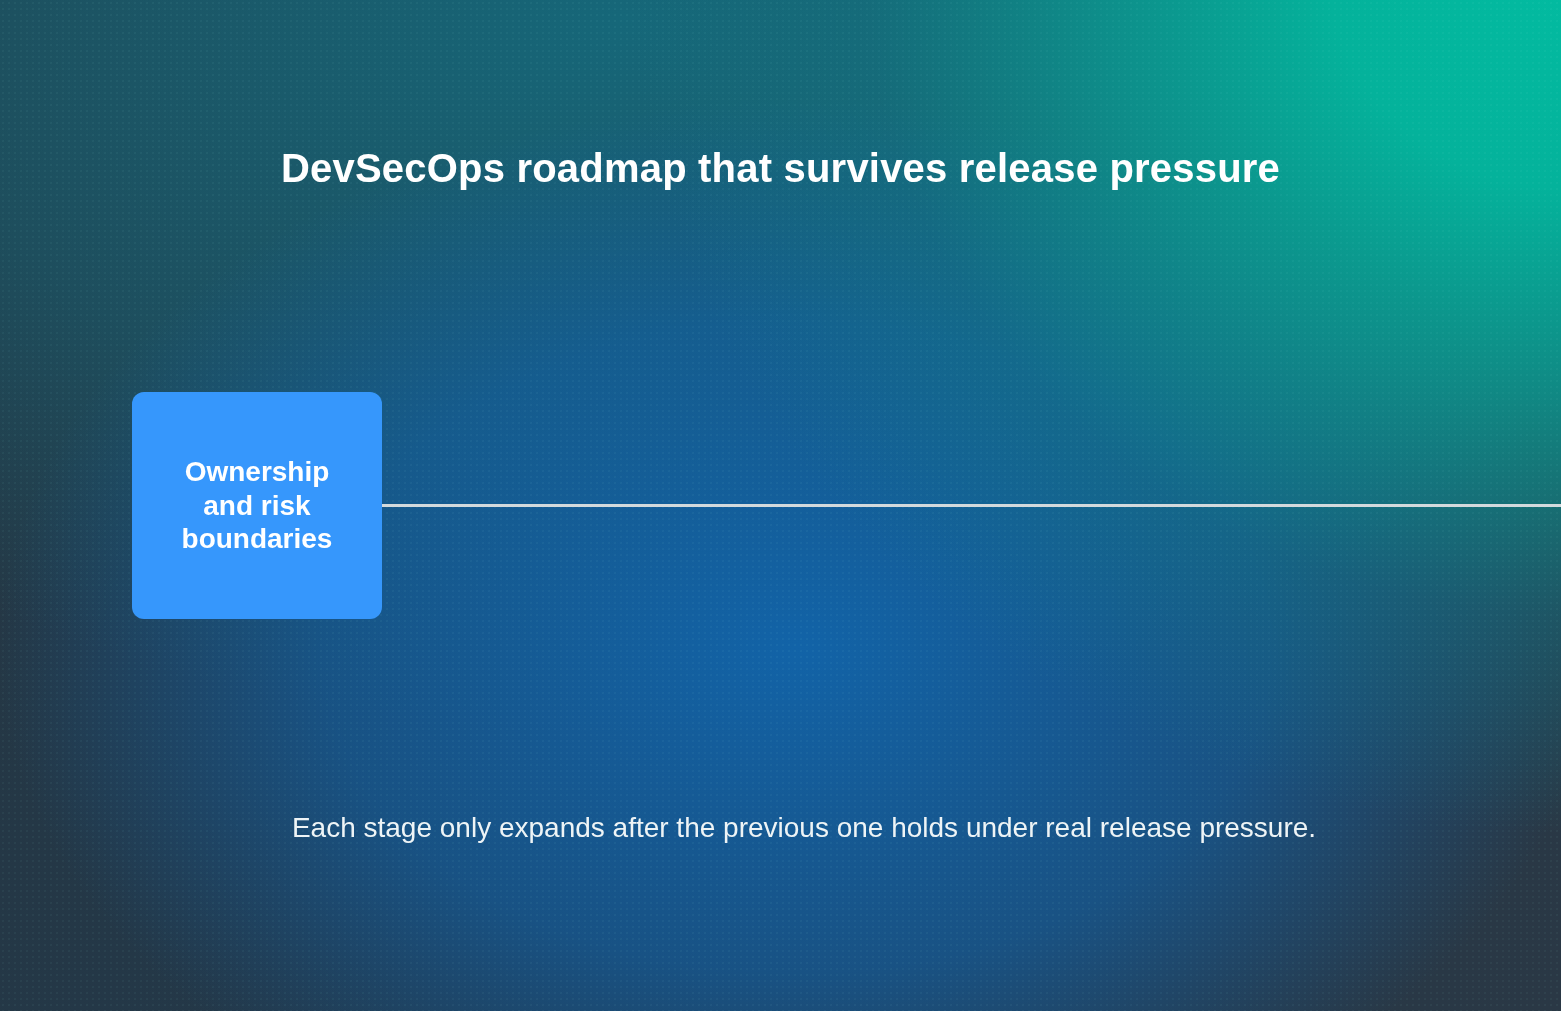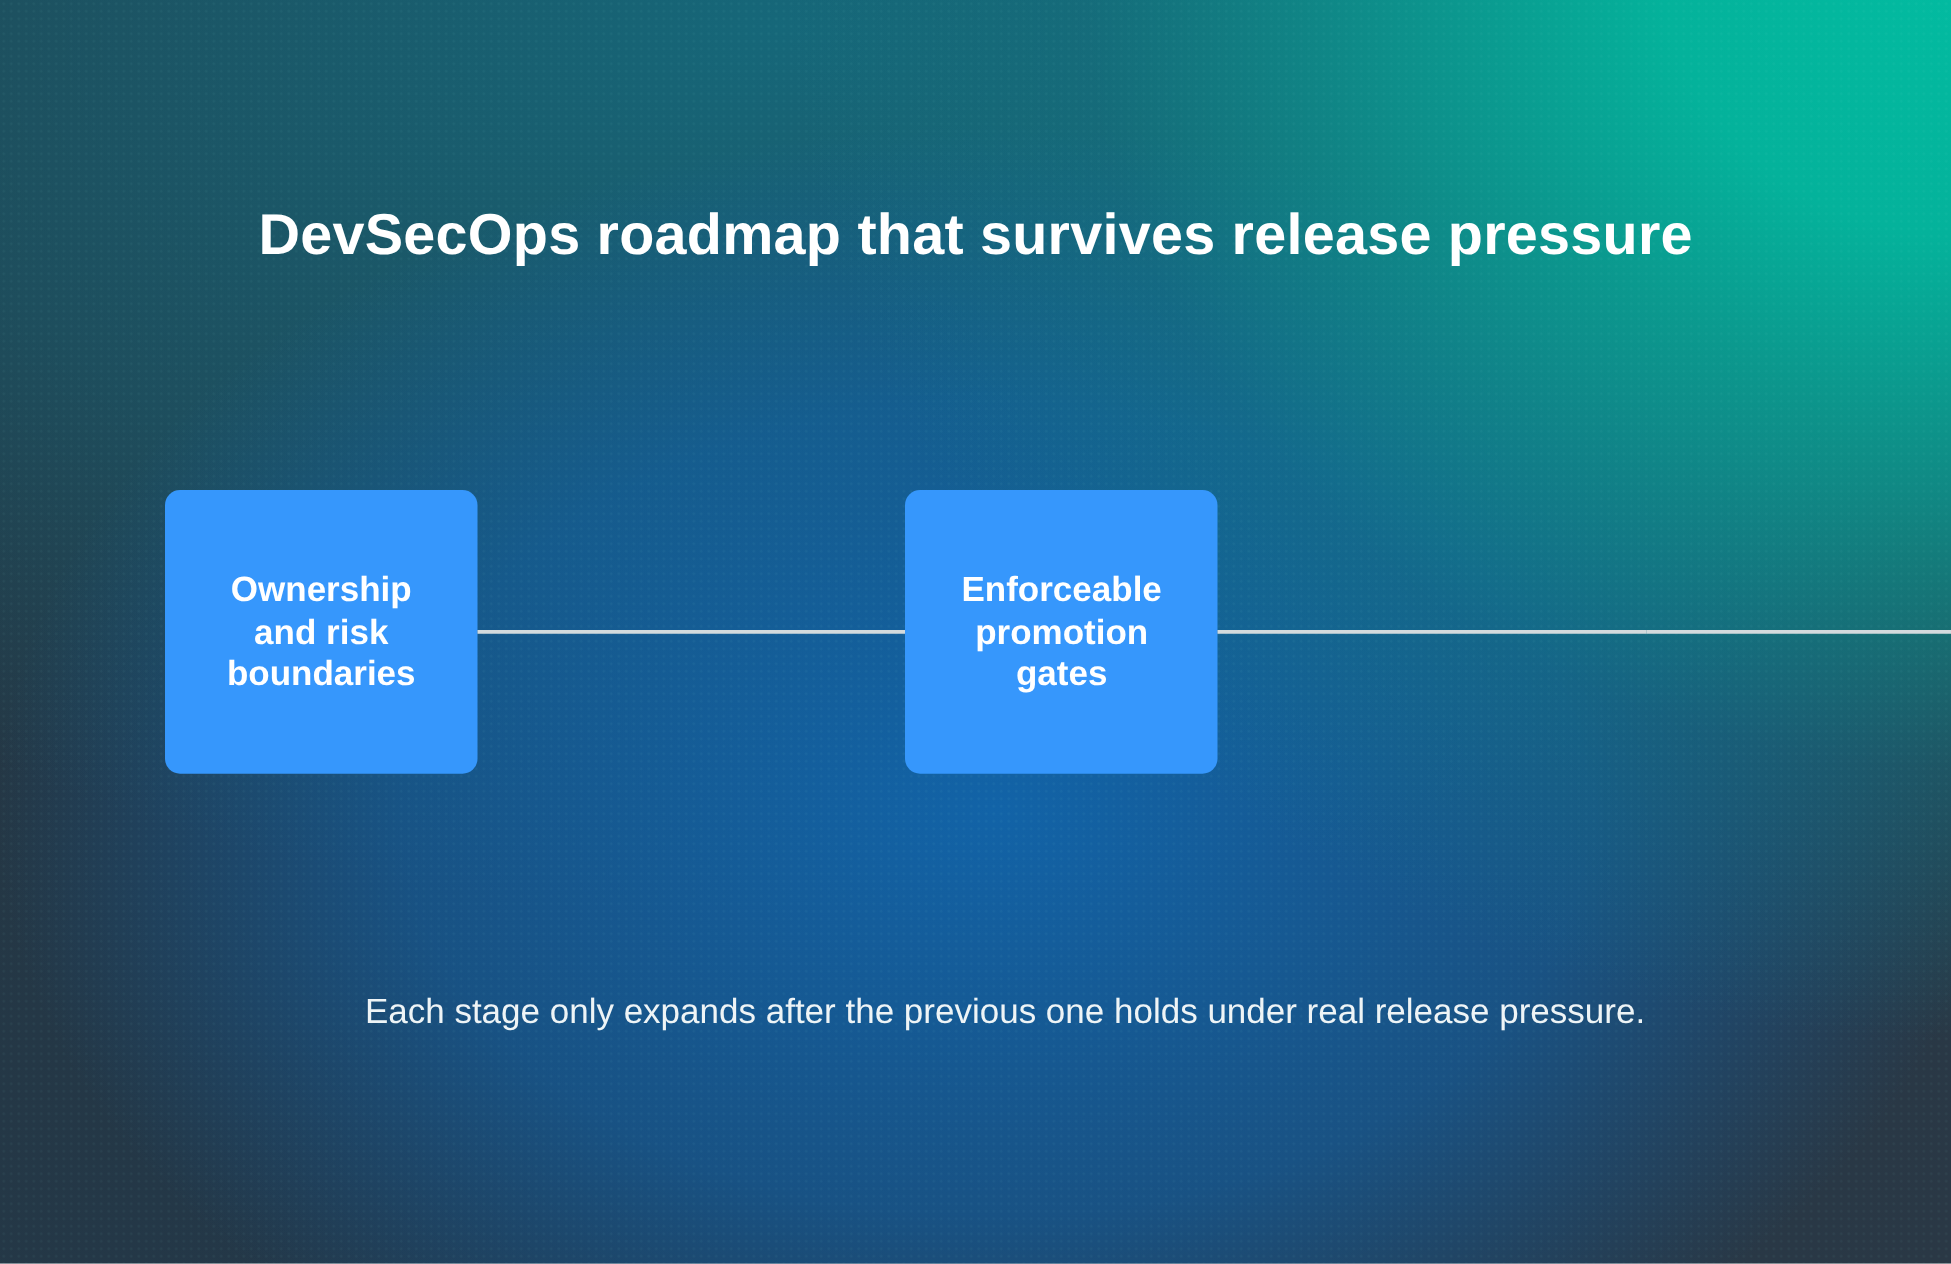--- a/index.html
+++ b/index.html
@@ -40,23 +40,23 @@
     inset: 0;
     background-image: radial-gradient(rgba(150, 235, 225, 0.05) 1px, rgba(0,0,0,0) 1.3px);
     background-size: 6px 6px;
     pointer-events: none;
   }
   .title {
     position: absolute;
     top: 146px;
     left: 0;
     right: 0;
-    margin: 16px;
+    margin: 0;
     text-align: center;
-    font-size: 46px;
+    font-size: 40px;
     line-height: 1.1;
     font-weight: 700;
     letter-spacing: 0.2px;
     color: var(--title-text, #ffffff);
     z-index: 2;
   }
   .flow {
     position: absolute;
     top: 392px;
     left: 132px;
@@ -85,21 +85,21 @@
     font-weight: 700;
     color: var(--stage-text, #ffffff);
   }
   .connector {
     flex: 1 1 auto;
     height: 3px;
     background: var(--connector, #d3dadd);
   }
   .caption {
     position: absolute;
-    top: 792px;
+    top: 811px;
     left: 0;
     right: 0;
     margin: 0;
     text-align: center;
     font-size: 28px;
     line-height: 1.2;
     font-weight: 400;
     color: var(--caption-text, #eef4f6);
     z-index: 2;
     padding-left: 47px;
@@ -113,23 +113,20 @@
   <h1 class="title">DevSecOps roadmap that survives release pressure</h1>
 
   <div class="flow">
 
     <div class="stage">
       <span class="stage-label">Ownership and risk boundaries</span>
     </div>
 
     <div class="connector"></div>
 
-    <div class="stage">
-      <span class="stage-label">Enforceable promotion gates</span>
-    </div>
 
     <div class="connector"></div>
 
 
     <div class="connector"></div>
 
 
   </div>
 
   <p class="caption">Each stage only expands after the previous one holds under real release pressure.</p>

